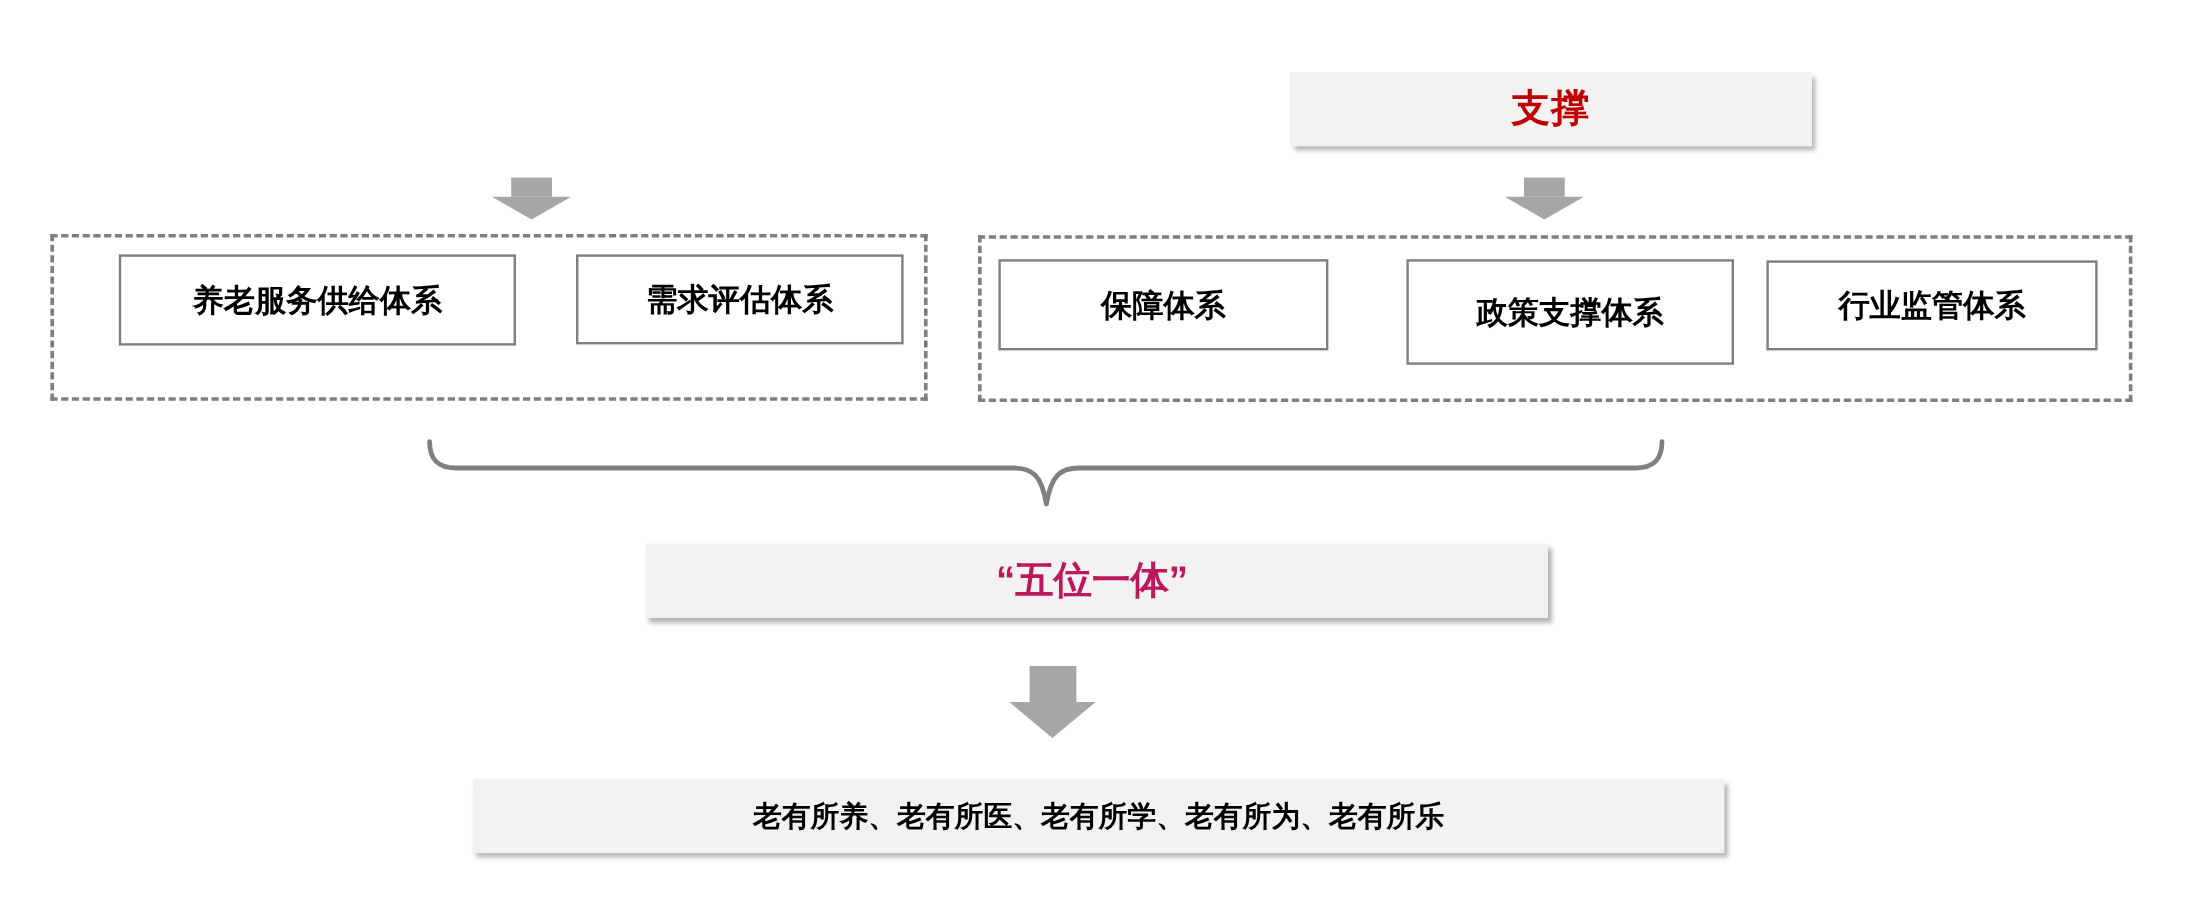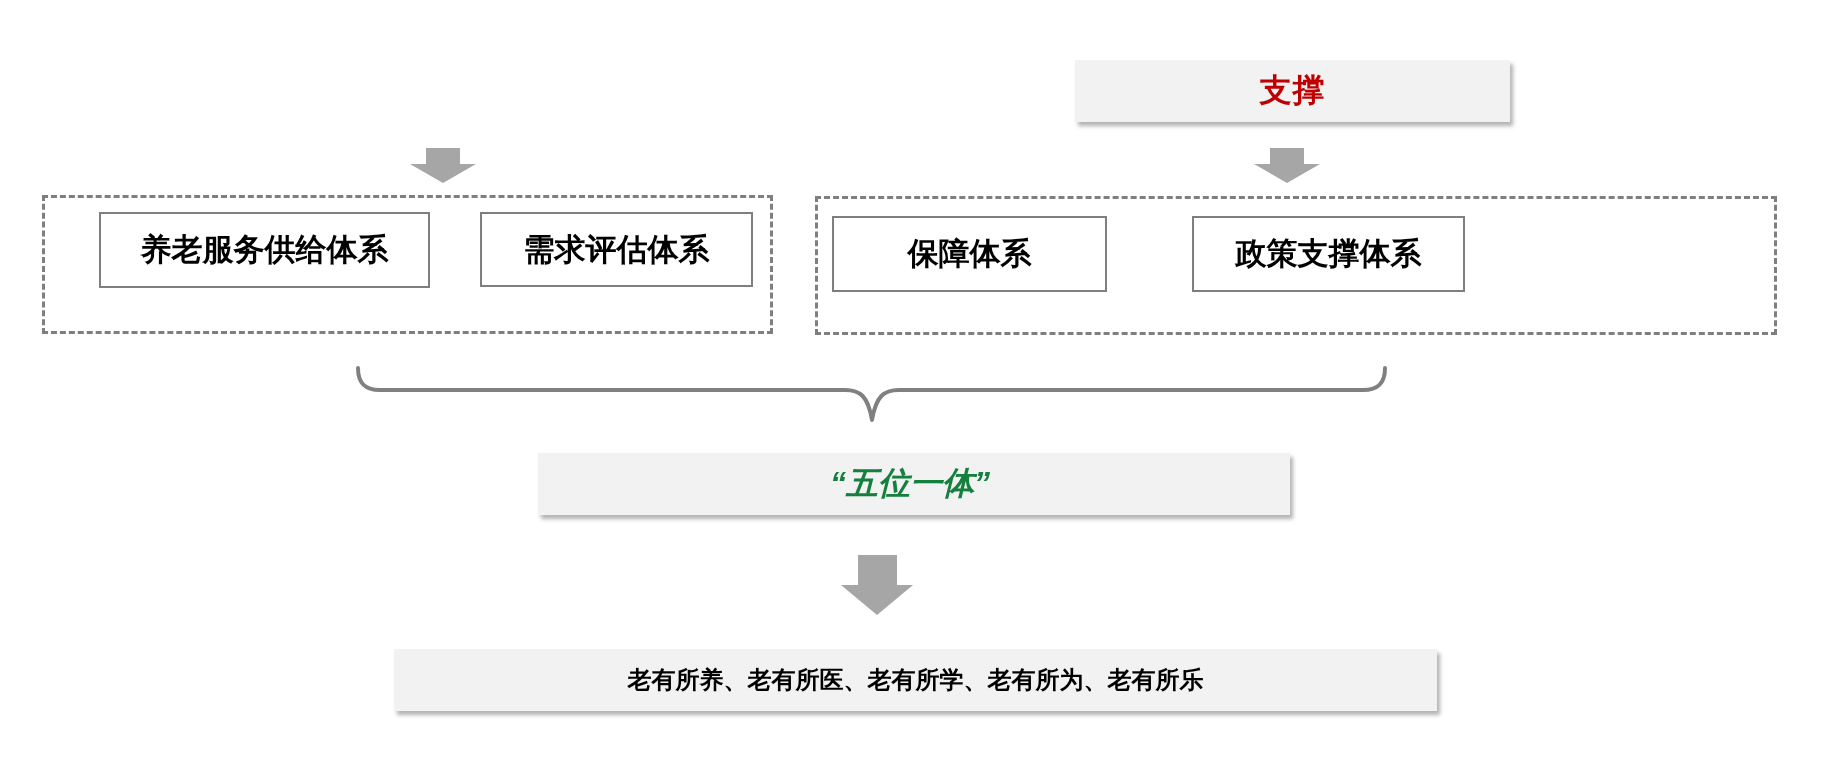--- a/index.html
+++ b/index.html
@@ -19,34 +19,34 @@
     letter-spacing:1px;
   }
   .result-box{
     position:absolute;
     background:#F2F2F2;
     box-shadow:3px 4px 4px rgba(0,0,0,0.30);
     display:flex;align-items:center;justify-content:center;
     font-weight:bold;font-size:32px;color:#000000;
     white-space:nowrap;
   }
-  .result-box .red{color:#15803d;margin-right:8px;font-style:italic;}
+  .result-box .red{color:#be185d;margin-right:8px;}
   .dashed-container{
     position:absolute;
     border:3px dashed #7F7F7F;
     background:transparent;
     box-sizing:border-box;
   }
   .white-box{
     position:absolute;
     background:#ffffff;
     border:2px solid #7F7F7F;
     box-sizing:border-box;
     display:flex;align-items:center;justify-content:center;
-    font-weight:bold;font-size:31px;color:#000000;
+    font-weight:bold;font-size:26px;color:#000000;
     white-space:nowrap;
   }
   .arrow{position:absolute;display:flex;flex-direction:column;align-items:center;}
   .arrow .shaft{background:#A6A6A6;}
   .arrow .head{width:0;height:0;border-left-style:solid;border-right-style:solid;border-top-style:solid;border-left-color:transparent;border-right-color:transparent;border-top-color:#A6A6A6;}
   .arrow-sm .shaft{width:34px;height:16px;}
   .arrow-sm .head{border-left-width:33px;border-right-width:33px;border-top-width:19px;}
   .arrow-lg .shaft{width:39px;height:30px;}
   .arrow-lg .head{border-left-width:36px;border-right-width:36px;border-top-width:30px;}
   .brace-svg{position:absolute;left:350px;top:360px;}
@@ -75,22 +75,25 @@
   <div class="white-box" style="left:99px;top:212px;width:331px;height:76px;">
     <span>养老服务供给体系</span>
   </div>
   <div class="white-box" style="left:480px;top:212px;width:273px;height:75px;">
     <span>需求评估体系</span>
   </div>
 
   <div class="white-box" style="left:832px;top:216px;width:275px;height:76px;">
     <span>保障体系</span>
   </div>
-  <div class="white-box" style="left:1172px;top:216px;width:273px;height:76px;margin-left:20px;">
+  <div class="white-box" style="left:1172px;top:216px;width:273px;height:88px;">
     <span>政策支撑体系</span>
+  </div>
+  <div class="white-box" style="left:1472px;top:217px;width:276px;height:75px;">
+    <span>行业监管体系</span>
   </div>
 
   <svg class="brace-svg" width="1043" height="70" viewBox="0 0 1043 70">
     <path d="M8,8 C8,22 14,30 30,30 L495,30 C510,30 518,36 522,60 C526,36 534,30 549,30 L1013,30 C1029,30 1035,22 1035,8" fill="none" stroke="#808080" stroke-width="4" stroke-linecap="round" stroke-linejoin="round"></path>
   </svg>
 
   <div class="result-box" style="left:538px;top:453px;width:752px;height:62px;">
     <span class="red">“五位一体”</span>
   </div>
 

